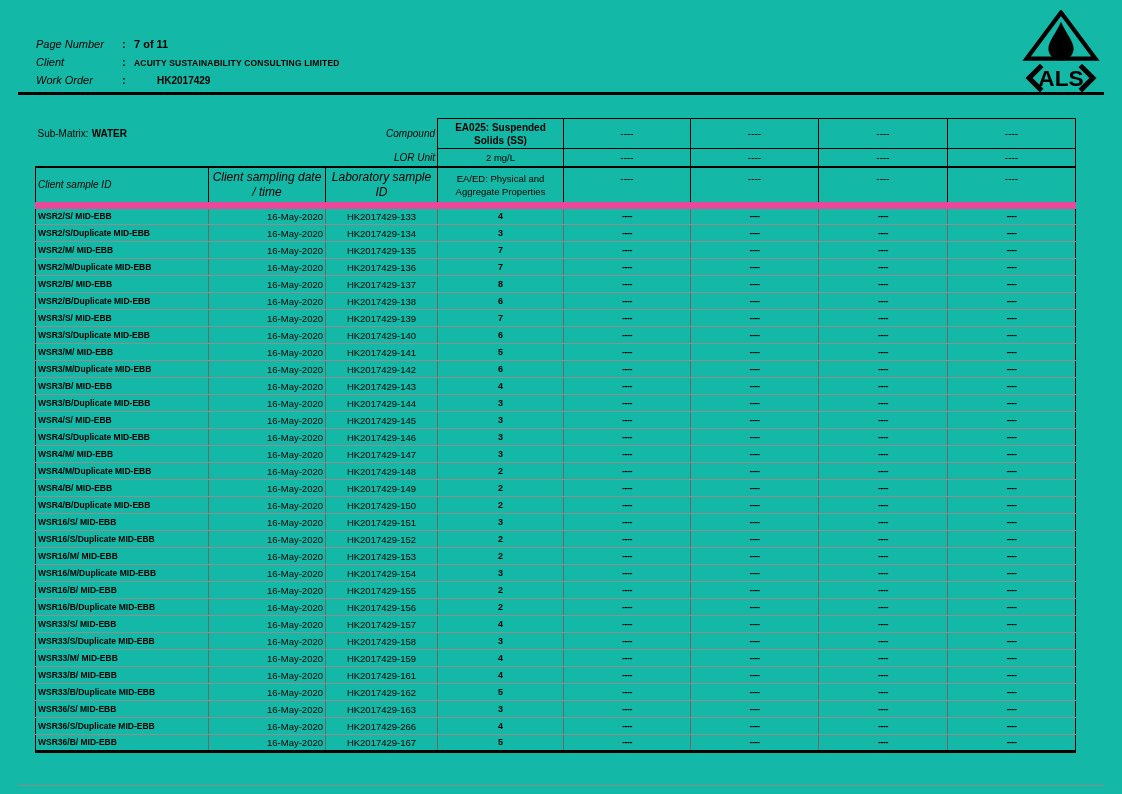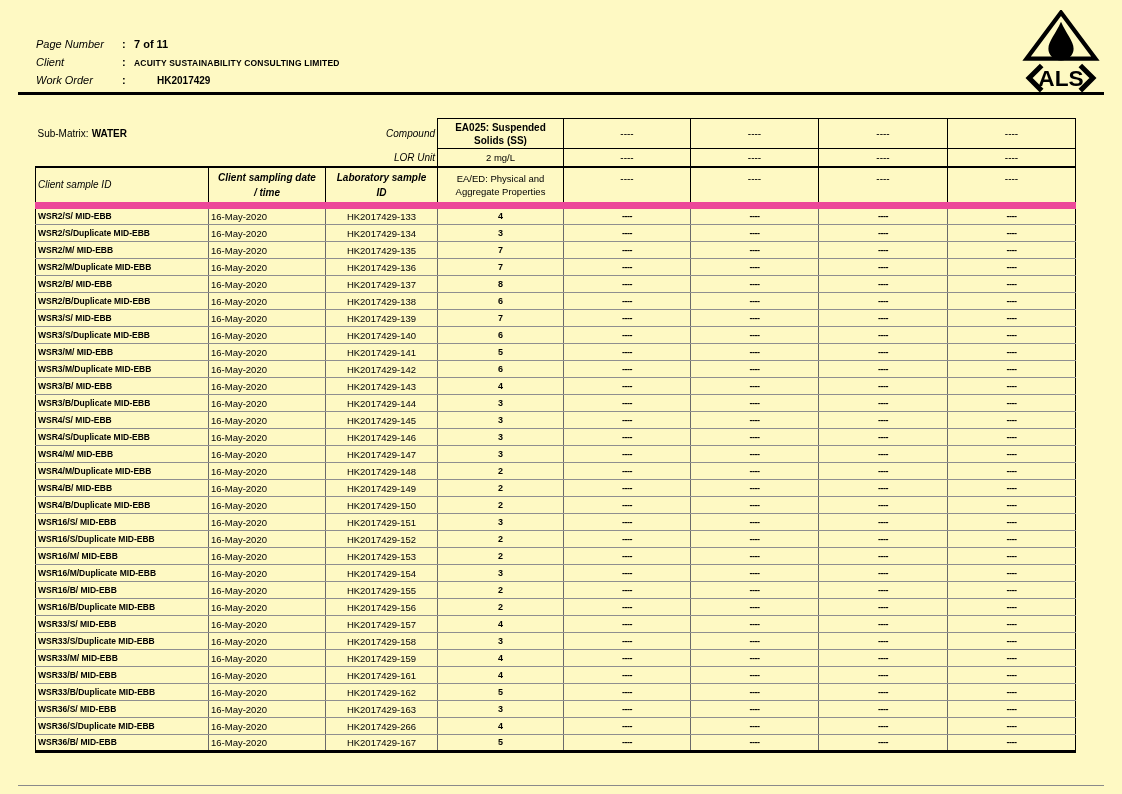--- a/index.html
+++ b/index.html
@@ -1,18 +1,18 @@
 <!DOCTYPE html>
 <html><head>
 <meta charset="utf-8">
 <style>
   * { margin:0; padding:0; box-sizing:border-box; }
   html,body { background:#fff; }
   body { font-family:"Liberation Sans", sans-serif; color:#000; }
-  .page { position:relative; width:1122px; height:794px; background:#fef9c3; overflow:hidden; }
+  .page { position:relative; width:1122px; height:794px; background:#14b8a6; overflow:hidden; }
 
   
   .meta { position:absolute; left:36px; top:38px; }
   .mrow { display:flex; align-items:baseline; height:18px; }
   .mlabel { width:86px; font-style:italic; font-size:11px; }
   .mcolon { width:12px; font-size:11px; font-weight:bold; }
   .mvalue { font-weight:bold; font-size:11px; }
   .mrow.small .mvalue { font-size:8.5px; letter-spacing:.2px; }
   .mrow.mid .mvalue { font-size:10px;padding-left:23px; }
 
@@ -36,33 +36,33 @@
   tr.colhead { height:39px; }
   tr.colhead td { border-top:2px solid #000; }
 
   .submatrix { font-size:10px; vertical-align:middle; padding-left:2px; }
   .submatrix b { margin-left:3px;margin-top:24px; }
   .rlabel { font-style:italic; font-size:10px; text-align:right; padding-right:8px; }
   .analyte { font-weight:bold; font-size:10px; text-align:center; line-height:13px; }
   .lorval { font-size:9.5px; text-align:center; }
   .dash-h { font-size:10px; text-align:center; letter-spacing:0; }
   .dash-h.top { vertical-align:top; padding-top:5px; }
-  .ch { font-style:italic; font-size:10px; text-align:center; line-height:15px;font-weight:bold; }
+  .ch { font-style:italic; font-size:12px; text-align:center; line-height:15px; }
   .ch-left { font-style:italic; font-size:10px; text-align:left; padding-left:6px; }
   .method { font-size:9.5px; text-align:center; line-height:13px; vertical-align:top; padding-top:3px; }
 
   tbody tr { height:17px; }
   tbody td { border:1px solid #6a6a6a; border-top:1px solid #8f8f8f; border-bottom:1px solid #8f8f8f; line-height:15px; }
   tbody tr:first-child td { border-top:7px solid #ec4899; }
   tbody tr:last-child td { border-bottom:3px solid #000; }
   tbody td:first-child { border-left:1px solid #000; }
   tbody td:last-child { border-right:1px solid #000; }
 
   td.sample { font-weight:bold; font-size:8.5px; padding-left:4px; }
-  td.date  { font-size:9.5px; text-align:left; }
+  td.date  { font-size:9.5px; text-align:right; }
   td.lab   { font-size:9.5px; text-align:center; }
   td.val   { font-weight:bold; font-size:9px; text-align:center; }
   td.dash  { font-weight:bold; font-size:9px; text-align:center; letter-spacing:-0.5px; }
 </style>
 </head>
 <body>
 
 <div class="page">
 
   <div class="meta">

